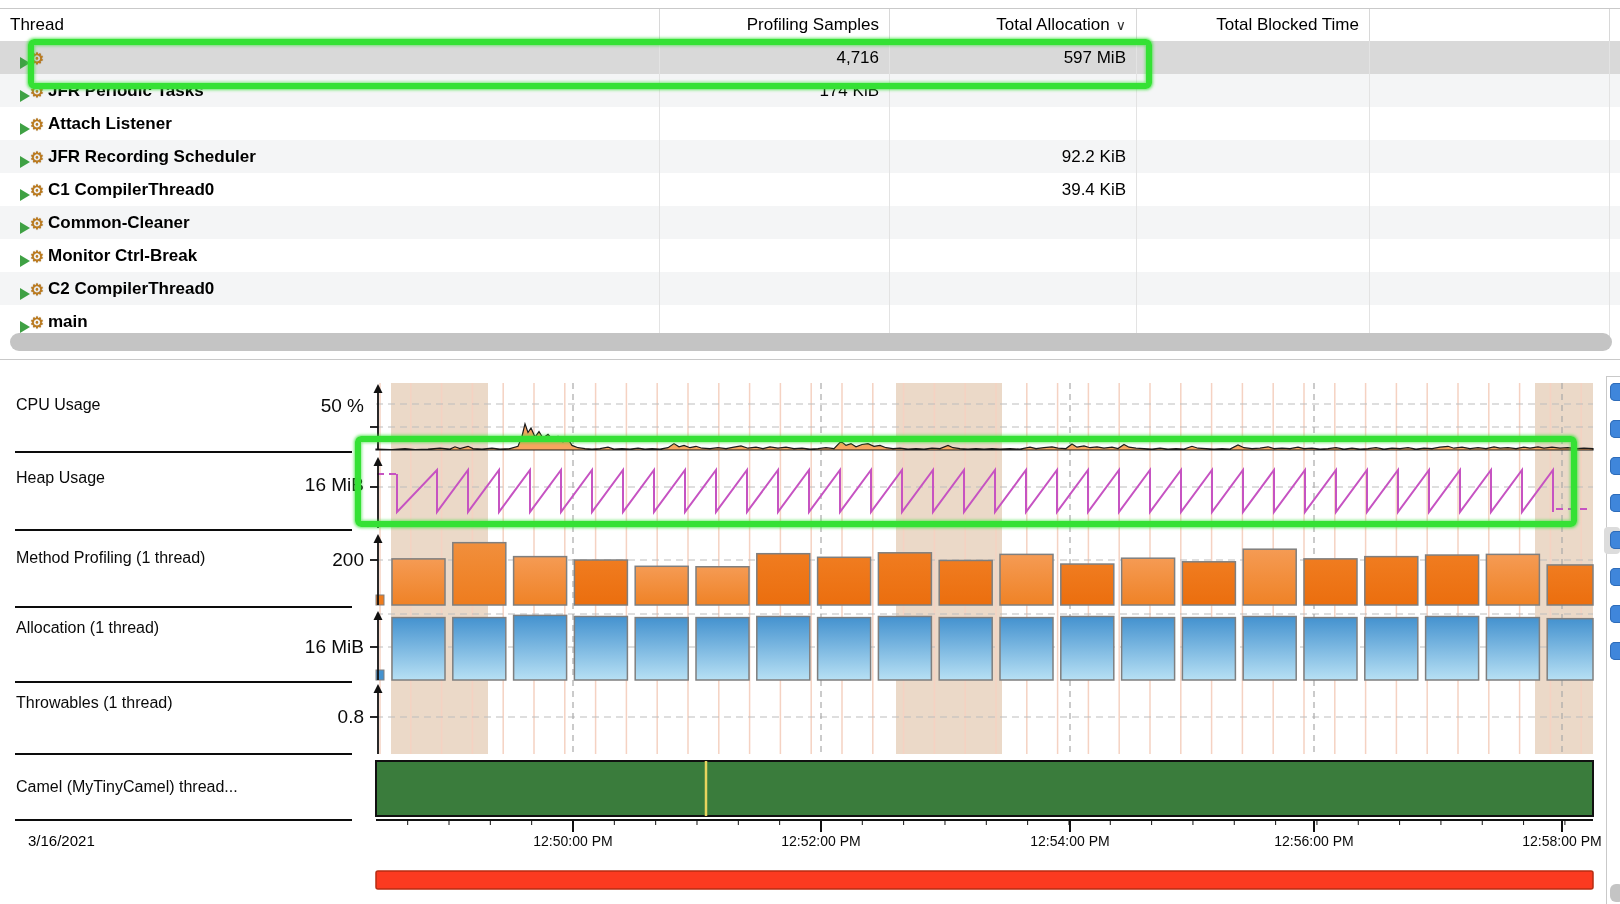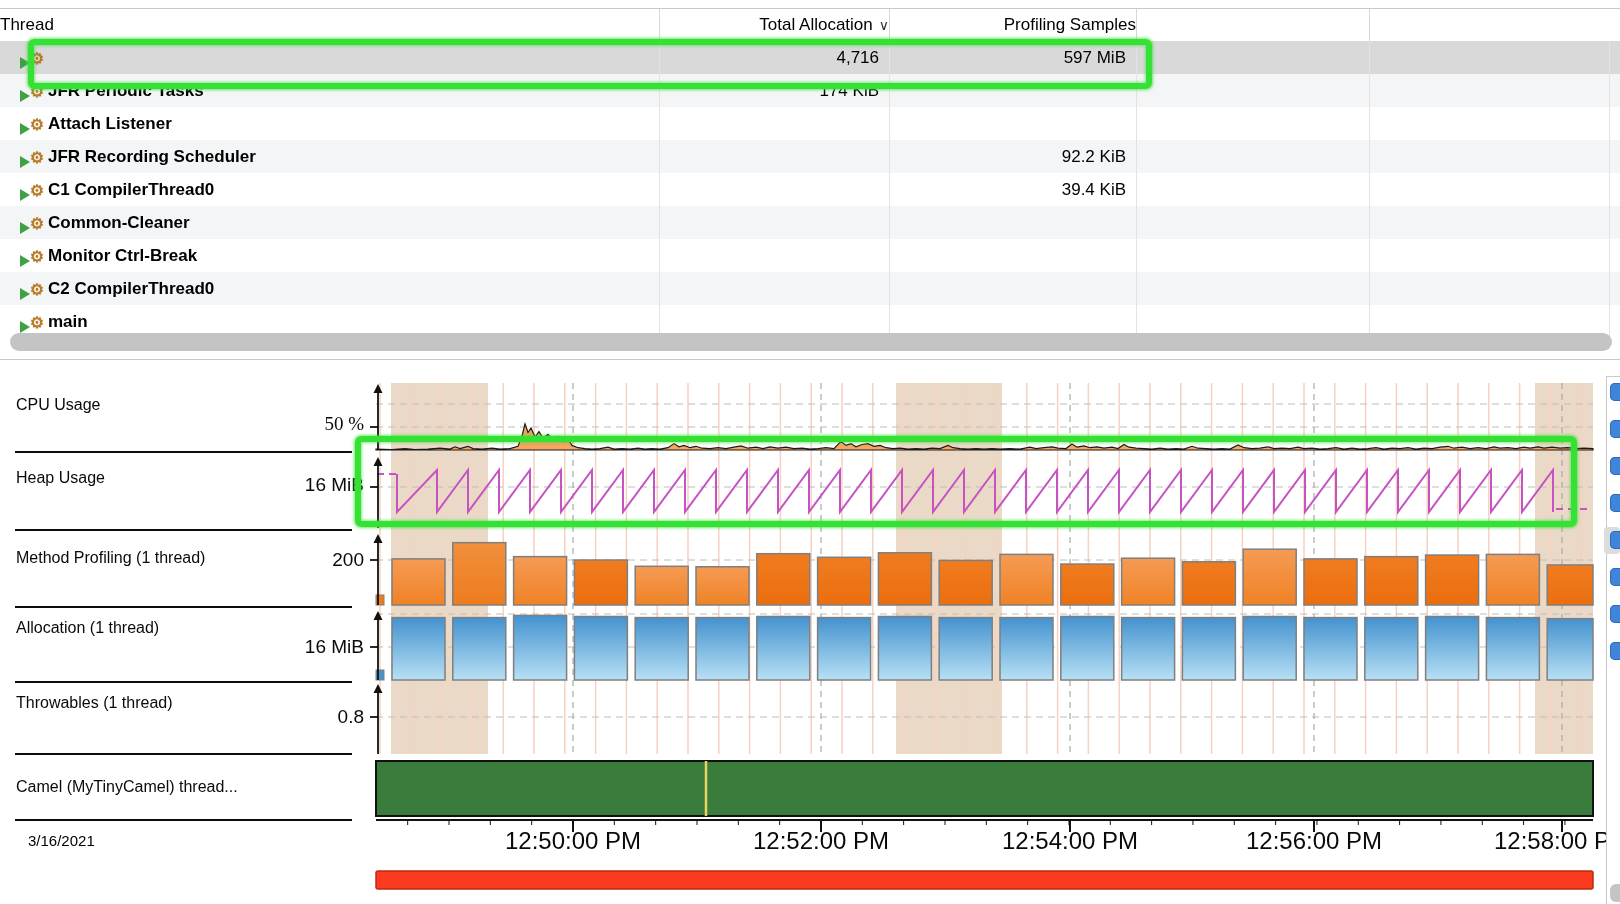--- a/index.html
+++ b/index.html
@@ -3,21 +3,21 @@
 <meta charset="utf-8">
 <style>
   html,body{margin:0;padding:0;background:#ffffff;}
   #root{position:relative;width:1620px;height:904px;overflow:hidden;background:#ffffff;
         font-family:"Liberation Sans","DejaVu Sans",sans-serif;color:#000;}
   
   #table-panel{position:absolute;left:0;top:8px;width:1620px;height:350px;
                border-top:1px solid #c9c9c9;border-bottom:1px solid #c9c9c9;background:#fff;overflow:hidden;}
   .trow{display:grid;grid-template-columns:660px 230px 247px 233px 240px 10px;height:33px;line-height:33px;}
   #table-header .trow{height:32px;line-height:32px;}
-  .hcell{font-size:17px;color:#000;padding:0 0;white-space:nowrap;overflow:hidden;border-right:1px solid #d8d8d8;}
+  .hcell{font-size:17px;color:#000;padding:0 10px;white-space:nowrap;overflow:hidden;border-right:1px solid #d8d8d8;}
   .hcell.right{text-align:right;}
   .cell{font-size:17px;padding:0 10px;white-space:nowrap;overflow:hidden;border-right:1px solid #e3e3e3;}
   .cell.right{text-align:right;}
   .cell.name{font-weight:bold;padding-left:48px;position:relative;}
   .row-even{background:#ffffff;}
   .row-odd{background:#f4f5f6;}
   .row-selected{background:#d9d9d9;}
   .thread-icon{position:absolute;left:20px;top:5px;width:24px;height:24px;}
   .ti-tri{position:absolute;left:0;bottom:1px;width:0;height:0;
           border-left:10px solid #3fa144;border-top:6px solid transparent;border-bottom:6px solid transparent;}
@@ -26,21 +26,21 @@
   .sort-icon{font-size:14px;margin-left:6px;color:#333;}
   
   #timeline{position:absolute;left:0;top:0;width:1620px;height:904px;}
   #timeline-svg{position:absolute;left:0;top:0;z-index:1;}
   .tl-label{position:absolute;left:16px;height:24px;line-height:24px;font-size:16px;color:#0a0a0a;
             white-space:nowrap;z-index:2;}
   .tl-tick{position:absolute;left:238px;width:126px;height:24px;line-height:24px;font-size:19px;
            text-align:right;color:#0a0a0a;white-space:nowrap;z-index:2;}
   .tl-sep{position:absolute;left:15px;width:337px;height:2px;background:#0c0c0c;z-index:2;}
   .time-label{position:absolute;width:180px;height:24px;line-height:24px;text-align:center;
-              font-size:24px;color:#0a0a0a;z-index:2;white-space:nowrap;}
+              font-size:14px;color:#0a0a0a;z-index:2;white-space:nowrap;}
   #date-label{position:absolute;left:28px;height:24px;line-height:24px;font-size:15px;z-index:2;}
   
   .annotation{position:absolute;border:6px solid #35e135;border-radius:6px;z-index:5;
               box-shadow:0 0 3px 1px rgba(53,225,53,.75), inset 0 0 3px 1px rgba(53,225,53,.6);}
   
   #right-panel{position:absolute;left:1606px;top:376px;width:14px;height:528px;background:#ffffff;
                border-left:1px solid #c9c9c9;border-top:1px solid #c9c9c9;z-index:3;}
   .rp-btn{position:absolute;left:1610px;width:18px;height:18px;border-radius:5px;background:#3f86db;
           z-index:4;box-shadow:inset 0 0 0 1px #2f6cb8;}
   .rp-hl{position:absolute;left:1604px;width:16px;height:27px;border-radius:4px;background:#dcdcdc;z-index:3;}
@@ -48,22 +48,23 @@
 </style>
 </head>
 <body>
 
 <div id="root">
 
   <div id="table-panel">
     <div id="table-header">
         <div class="trow">
           <div class="hcell"><span>Thread</span></div>
+          <div class="hcell right"><span>Profiling Samples</span></div>
           <div class="hcell right"><span>Total Allocation</span><span class="sort-icon">∨</span></div>
-          <div class="hcell right"><span>Profiling Samples</span></div>
+          <div class="hcell right"><span>Total Blocked Time</span></div>
           <div class="hcell"></div>
         </div>
       </div>
     <div id="table-body">
         <div class="trow row-selected">
           <div class="cell name"><div class="thread-icon">
               <div class="ti-tri"></div>
               <span class="ti-gear">⚙</span>
             </div></div>
           <div class="cell right"><span>4,716</span></div>
@@ -340,21 +341,21 @@
           <line x1="1399.5999999999997" y1="820" x2="1399.5999999999997" y2="825" stroke="#111111" stroke-width="1"></line>
           <line x1="1440.9299999999996" y1="820" x2="1440.9299999999996" y2="825" stroke="#111111" stroke-width="1"></line>
           <line x1="1482.2599999999995" y1="820" x2="1482.2599999999995" y2="825" stroke="#111111" stroke-width="1"></line>
           <line x1="1523.5899999999995" y1="820" x2="1523.5899999999995" y2="825" stroke="#111111" stroke-width="1"></line>
           <line x1="1564.9199999999994" y1="820" x2="1564.9199999999994" y2="825" stroke="#111111" stroke-width="1"></line>
           <rect x="376" y="871" width="1217" height="18" rx="2" fill="#fb3a20" stroke="#b62d12" stroke-width="1.5"></rect>
         </g>
     </svg>
     <div id="tl-labels">
         <div class="tl-label" style="top: 393px;">CPU Usage</div>
-        <div class="tl-tick" style="top: 412px; font-family: Liberation Serif, serif;">50 %</div>
+        <div class="tl-tick" style="top: 394px;">50 %</div>
         <div class="tl-sep" style="top: 451px;"></div>
         <div class="tl-label" style="top: 466px;">Heap Usage</div>
         <div class="tl-tick" style="top: 473px;">16 MiB</div>
         <div class="tl-sep" style="top: 529px;"></div>
         <div class="tl-label" style="top: 546px;">Method Profiling (1 thread)</div>
         <div class="tl-tick" style="top: 548px;">200</div>
         <div class="tl-sep" style="top: 606px;"></div>
         <div class="tl-label" style="top: 616px;">Allocation (1 thread)</div>
         <div class="tl-tick" style="top: 635px;">16 MiB</div>
         <div class="tl-sep" style="top: 681px;"></div>

